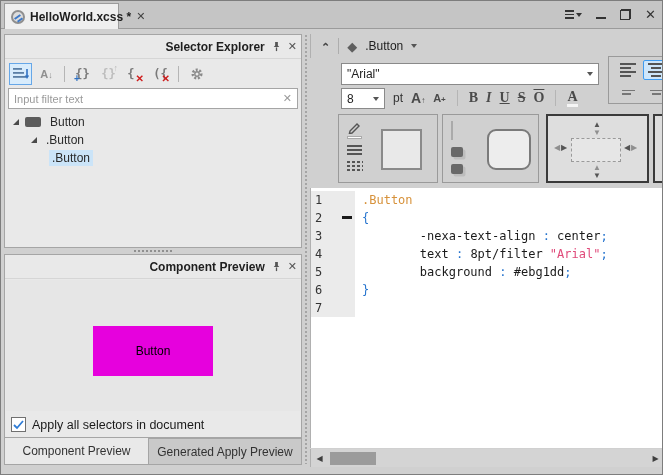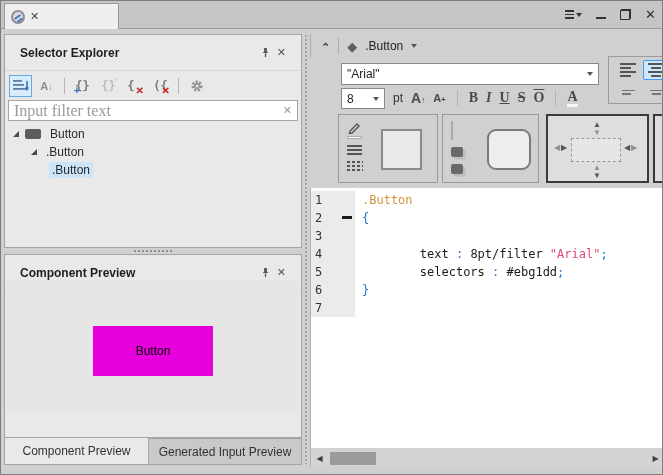--- a/index.html
+++ b/index.html
@@ -31,42 +31,42 @@
   .caret-down { width:0; height:0; border-left:3.5px solid transparent; border-right:3.5px solid transparent;
     border-top:4px solid #333; }
   .min-glyph { width:10px; height:2px; background:#333; margin-top:6px; }
   .restore-glyph { position:relative; width:11px; height:11px; }
   .restore-glyph::before { content:""; position:absolute; right:0; top:0; width:8px; height:8px; border:1.5px solid #333; }
   .restore-glyph::after { content:""; position:absolute; left:0; bottom:0; width:8px; height:8px; border:1.5px solid #333; background:#c5c5c5; }
   .close-glyph { font-size:13px; line-height:1; color:#333; }
 
   
   .panel { position:absolute; background:#e9e9e9; border:1px solid #a5a5a5; }
-  .panel-header { height:36px; display:flex; align-items:center; padding:0 15px; gap:6px;
-    border-bottom:1px solid #d6d6d6; }
+  .panel-header { height:24px; display:flex; align-items:center; padding:0 4px; gap:6px;
+    border-bottom:1px solid #d6d6d6;text-align:right; }
   .panel-title { font-size:12px; font-weight:bold; color:#1e1e1e; flex:1; }
   .pin-icon, .panel-close { color:#555; flex:none; cursor:pointer; }
   .panel-close { font-size:11px; }
   #selector-explorer { left:3px; top:33px; width:298px; height:214px; }
   .se-toolbar { height:29px; display:flex; align-items:center; padding:0 4px; gap:3px; }
   .tb-btn { width:23px; height:22px; display:flex; align-items:center; justify-content:center;
     position:relative; border:1px solid transparent; cursor:pointer; flex:none; }
   .tb-btn.selected { background:#d8ecfc; border-color:#66a7e8; }
   .tb-sep { width:1px; height:16px; background:#b5b5b5; margin:0 3px; flex:none; }
   .brace { font-size:12px; font-weight:bold; color:#7a7a7a; font-family:"DejaVu Sans Mono", monospace; }
   .brace.dis { color:#bdbdbd; }
   .ov-plus { position:absolute; left:2px; bottom:0px; color:#2f71c2; font-size:10px; font-weight:bold; line-height:1; }
   .ov-up { position:absolute; right:1px; top:0px; color:#bdbdbd; font-size:9px; font-weight:bold; line-height:1; }
   .ov-x { position:absolute; right:1px; bottom:0px; color:#cf1d1d; font-size:10px; font-weight:bold; line-height:1; }
   .sortA { font-size:11px; font-weight:bold; color:#8f8f8f; }
   .sortA .ar { font-size:9px; }
   .filter-box { margin:0 3px; height:21px; background:#fff; border:1px solid #a5a5a5;
     display:flex; align-items:center; padding:0 5px; }
-  .filter-box input { flex:1; border:none; outline:none; font-size:16px; color:#333;
-    font-family:Liberation Serif, serif; background:transparent; }
+  .filter-box input { flex:1; border:none; outline:none; font-size:11px; color:#333;
+    font-family:Liberation Sans, sans-serif; background:transparent; }
   .filter-box input::placeholder { color:#9a9a9a; }
   .filter-clear { color:#9a9a9a; font-size:11px; cursor:pointer; }
   .tree { padding-top:4px; }
   .tree-row { height:18px; display:flex; align-items:center; font-size:12px; color:#2a2a2a; cursor:pointer; }
   .tree-row .lbl { padding:1px 3px; }
   .tree-row.sel .lbl { background:#cbe4f8; }
   .expander { width:0; height:0; border-bottom:6px solid #4a4a4a; border-left:6px solid transparent;
     margin-right:6px; flex:none; }
   .comp-icon { width:16px; height:10px; background:#5c5c5c; border-radius:2px; margin-right:6px; flex:none; }
 
@@ -183,20 +183,21 @@
   svg { display:block; }
 </style>
 </head>
 <body>
 
 <div id="window">
 
   <div class="tabstrip">
     <div class="doc-tab">
       <span class="file-icon"></span>
+      <span class="label">HelloWorld.xcss *</span>
       <span class="tab-close">✕</span>
     </div>
     <div class="win-controls">
       <span class="wc">
         <span class="menu-glyph">
             <span class="menu-lines">
               <i></i>
               <i></i>
               <i></i>
             </span>
@@ -296,25 +297,33 @@
         <svg width="11" height="11" viewBox="0 0 12 12">
             <path d="M7.5 1v4l1.6 1.6H2.9L4.5 5V1z" fill="#555"></path>
             <line x1="6" y1="7" x2="6" y2="11" stroke="#555" stroke-width="1.4"></line>
           </svg>
       </span>
       <span class="panel-close">✕</span>
     </div>
     <div class="cp-canvas">
       <div class="preview-button" style="background: rgb(230, 1, 221);">Button</div>
     </div>
+    <div class="cb-row">
+      <span class="checkbox">
+        <svg width="11" height="10" viewBox="0 0 11 10">
+            <polyline points="1,5 4,8 10,1" fill="none" stroke="#2f7cd6" stroke-width="1.8"></polyline>
+          </svg>
+      </span>
+      <span class="cb-label">Apply all selectors in document</span>
+    </div>
   </div>
 
   <div class="bottom-tabs">
     <div class="btab active">Component Preview</div>
-    <div class="btab inactive">Generated Input Preview</div>
+    <div class="btab inactive">Generated Apply Preview</div>
   </div>
 
   <div class="breadcrumb">
     <span class="chev-up">⌃</span>
     <span class="bc-sep"></span>
     <span class="diamond">◆</span>
     <span class="bc-label">.Button</span>
     <span class="bc-caret"></span>
   </div>
 
@@ -432,30 +441,31 @@
         <div class="code-row">
           <div class="gut">2</div>
           <div class="fold">
             <span class="fm"></span>
           </div>
           <div class="txt"><span class="tok-pun">{</span></div>
         </div>
         <div class="code-row">
           <div class="gut">3</div>
           <div class="fold"></div>
+          <div class="txt"><span class="tok-pln">        -nexa-text-align </span><span class="tok-pun">:</span><span class="tok-pln"> center</span><span class="tok-pun">;</span></div>
         </div>
         <div class="code-row">
           <div class="gut">4</div>
           <div class="fold"></div>
           <div class="txt"><span class="tok-pln">        text </span><span class="tok-pun">:</span><span class="tok-pln"> 8pt/filter </span><span class="tok-str">"Arial"</span><span class="tok-pun">;</span></div>
         </div>
         <div class="code-row">
           <div class="gut">5</div>
           <div class="fold"></div>
-          <div class="txt"><span class="tok-pln">        selectors </span><span class="tok-pun">:</span><span class="tok-pln"> #ebg1dd</span><span class="tok-pun">;</span></div>
+          <div class="txt"><span class="tok-pln">        background </span><span class="tok-pun">:</span><span class="tok-pln"> #ebg1dd</span><span class="tok-pun">;</span></div>
         </div>
         <div class="code-row">
           <div class="gut">6</div>
           <div class="fold"></div>
           <div class="txt"><span class="tok-pun">}</span></div>
         </div>
         <div class="code-row">
           <div class="gut">7</div>
           <div class="fold"></div>
           <div class="txt"></div>

